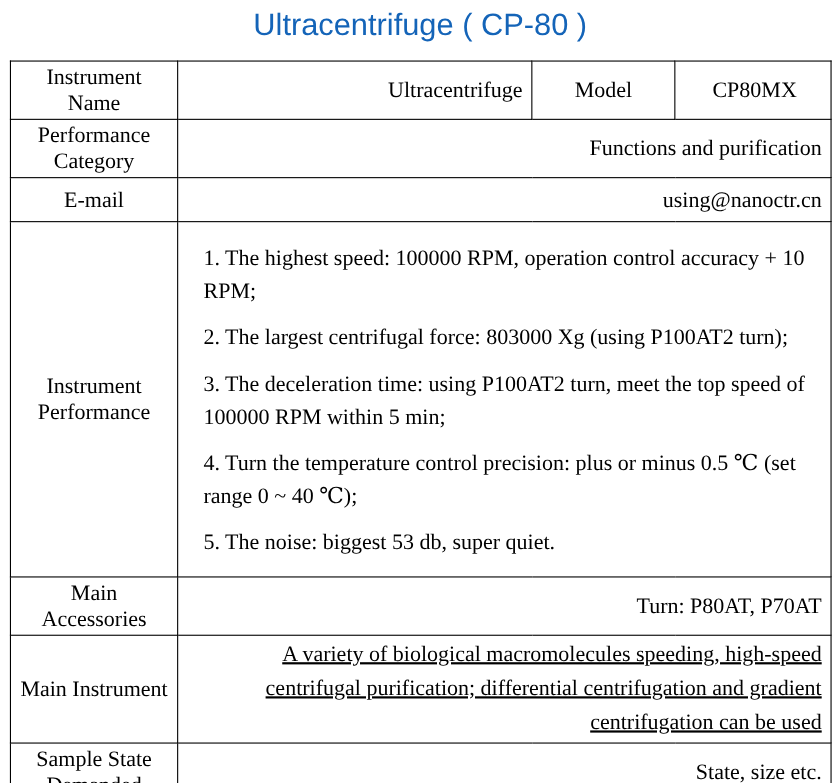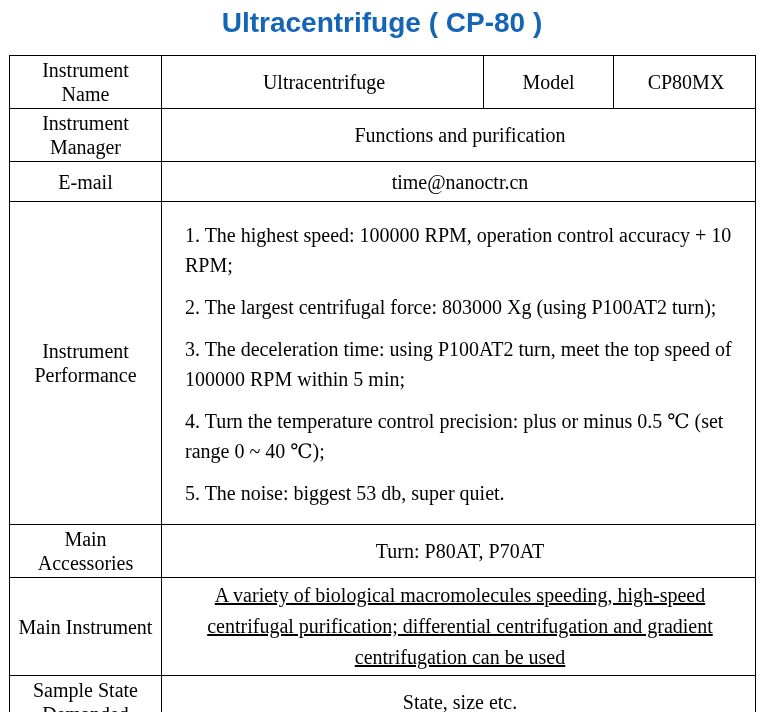--- a/index.html
+++ b/index.html
@@ -14,21 +14,21 @@
   .page {
     width: 764px;
     height: 712px;
     overflow: hidden;
   }
   .page-title {
     margin: 0;
     padding-top: 7px;
     text-align: center;
     font-family: "Liberation Sans", "DejaVu Sans", sans-serif;
-    font-weight: bold;
+    font-weight: normal;
     font-size: 28px;
     letter-spacing: 0px;
   }
   table.info-table {
     border-collapse: collapse;
     table-layout: fixed;
     margin-left: 9px;
     margin-top: 16px;
     width: 746px;
   }
@@ -37,21 +37,21 @@
     font-size: 20px;
     line-height: 1.2;
     overflow: hidden;
   }
   td.label-cell {
     text-align: center;
     vertical-align: middle;
     padding: 2px 6px;
   }
   td.value-cell {
-    text-align: center;
+    text-align: right;
     vertical-align: middle;
     padding: 2px 8px 2px 11px;
   }
   td.perf-cell {
     vertical-align: top;
     padding: 6px 8px 4px 11px;
   }
   td.perf-cell p {
     margin: 12px;
     line-height: 30px;
@@ -78,29 +78,29 @@
 
     <tbody>
         <tr style="height:48px">
       <td class="label-cell">Instrument Name</td>
       <td class="value-cell">Ultracentrifuge</td>
       <td class="label-cell">Model</td>
       <td class="value-cell" style="text-align:center">CP80MX</td>
     </tr>
 
     <tr style="height:48px">
-      <td class="label-cell">Instrument Manager</td>
+      <td class="label-cell">Performance Category</td>
       <td class="value-cell" colspan="3">Functions and purification</td>
     </tr>
 
 
 
     <tr style="height:40px">
       <td class="label-cell">E-mail</td>
-      <td class="value-cell" colspan="3">time@nanoctr.cn</td>
+      <td class="value-cell" colspan="3">using@nanoctr.cn</td>
     </tr>
 
     <tr style="height:214px">
       <td class="label-cell">Instrument Performance</td>
       <td class="perf-cell" colspan="3">
         <p>1. The highest speed: 100000 RPM, operation control accuracy + 10 RPM;</p>
         <p>2. The largest centrifugal force: 803000 Xg (using P100AT2 turn);</p>
         <p>3. The deceleration time: using P100AT2 turn, meet the top speed of 100000 RPM within 5 min;</p>
         <p>4. Turn the temperature control precision: plus or minus 0.5 ℃ (set range 0 ~ 40 ℃);</p>
         <p>5. The noise: biggest 53 db, super quiet.</p>

